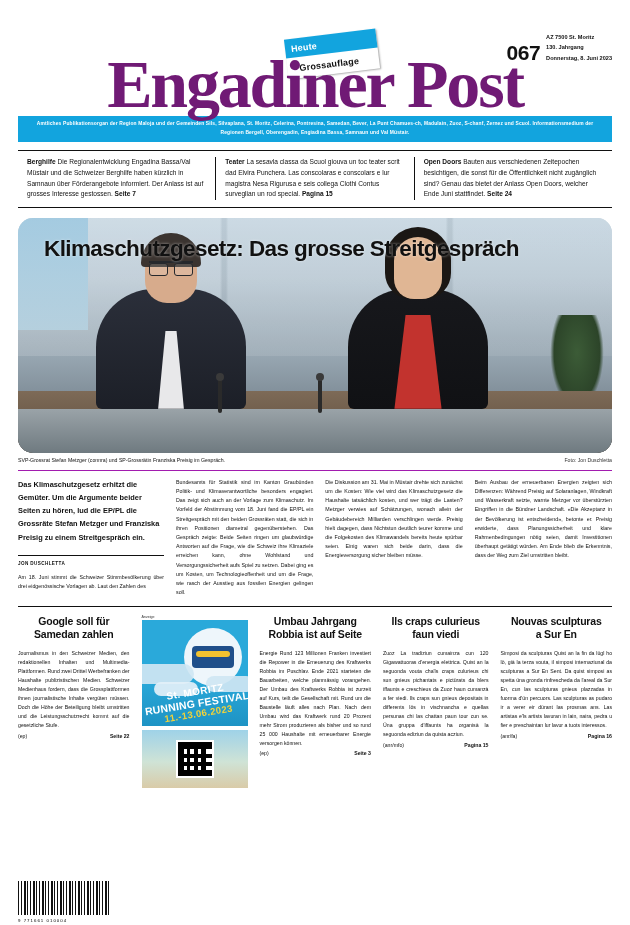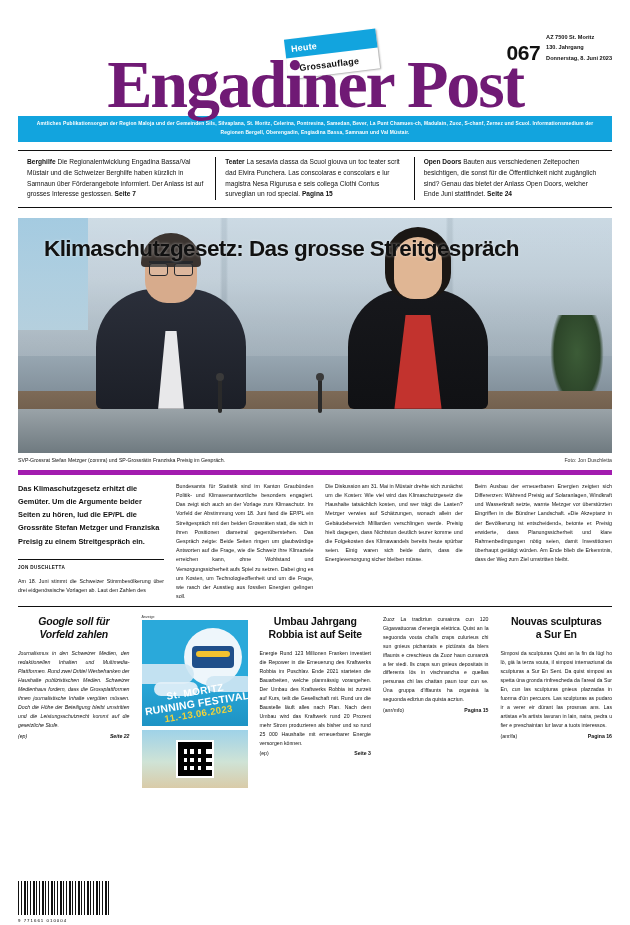--- a/index.html
+++ b/index.html
@@ -104,20 +104,21 @@
   .teaser + .teaser { border-left: 1px solid #111; }
   .teaser b { font-weight: bold; }
 
   
   .hero {
     margin: 10px 18px 0 18px;
     height: 235px;
     position: relative;
     overflow: hidden;
     background: linear-gradient(180deg,#c9d6de 0%, #b9c6cf 38%, #8d9aa2 100%);
+    border-radius: 15px;
   }
   .hero-bg {
     position:absolute; inset:0;
     background:
       linear-gradient(180deg, rgba(198,214,225,1) 0px, rgba(186,201,212,1) 60px, rgba(150,165,176,1) 140px, rgba(96,108,118,1) 235px);
   }
   .hero-wallpanel{
     position:absolute; left:0; top:0; width:100%; height:138px;
     background:
       linear-gradient(90deg, rgba(255,255,255,0.14) 0 34%, rgba(0,0,0,0.05) 34.4% 35%, rgba(255,255,255,0.10) 35.4% 72%, rgba(0,0,0,0.06) 72.4% 73%, rgba(255,255,255,0.08) 73.4% 100%);
@@ -212,21 +213,21 @@
     display:flex; justify-content:space-between;
     margin: 4px 18px 0 18px;
     font-size: 5.2px; color:#111;
   }
   .caption-row .credit { color:#333; }
 
   
   .article {
     display: flex;
     margin: 7px 18px 0 18px;
-    border-top: 5px solid #a21caf;
+    border-top: 1px solid #a21caf;
     padding-top: 7px;
     height: 128px;
     overflow:hidden;
   }
   .col { padding: 0 6px; }
   .col:first-child{padding-left:0;}
   .col:last-child{padding-right:0;}
   .lead {
     width: 152px;
     font-weight: bold;
@@ -434,24 +435,24 @@
       <div class="byline">JON DUSCHLETTA</div>
       <div class="leadbody">Am 18. Juni stimmt die Schweizer Stimmbevölkerung über drei eidgenössische Vorlagen ab. Laut den Zahlen des</div>
     </div>
     <div class="col bodycol">Bundesamts für Statistik sind im Kanton Graubünden Politik- und Klimaverantwortliche besonders engagiert. Das zeigt sich auch an der Vorlage zum Klimaschutz. Im Vorfeld der Abstimmung vom 18. Juni fand die EP/PL ein Streitgespräch mit den beiden Grossräten statt, die sich in ihren Positionen diametral gegenüberstehen. Das Gespräch zeigte: Beide Seiten ringen um glaubwürdige Antworten auf die Frage, wie die Schweiz ihre Klimaziele erreichen kann, ohne Wohlstand und Versorgungssicherheit aufs Spiel zu setzen. Dabei ging es um Kosten, um Technologieoffenheit und um die Frage, wie rasch der Ausstieg aus fossilen Energien gelingen soll.</div>
     <div class="col bodycol">Die Diskussion am 31. Mai in Müstair drehte sich zunächst um die Kosten: Wie viel wird das Klimaschutzgesetz die Haushalte tatsächlich kosten, und wer trägt die Lasten? Metzger verwies auf Schätzungen, wonach allein der Gebäudebereich Milliarden verschlingen werde. Preisig hielt dagegen, dass Nichtstun deutlich teurer komme und die Folgekosten des Klimawandels bereits heute spürbar seien. Einig waren sich beide darin, dass die Energieversorgung sicher bleiben müsse.</div>
     <div class="col bodycol">Beim Ausbau der erneuerbaren Energien zeigten sich Differenzen: Während Preisig auf Solaranlagen, Windkraft und Wasserkraft setzte, warnte Metzger vor überstürzten Eingriffen in die Bündner Landschaft. «Die Akzeptanz in der Bevölkerung ist entscheidend», betonte er. Preisig erwiderte, dass Planungssicherheit und klare Rahmenbedingungen nötig seien, damit Investitionen überhaupt getätigt würden. Am Ende blieb die Erkenntnis, dass der Weg zum Ziel umstritten bleibt.</div>
   </div>
 
   <div class="bottom">
 
-    <div class="bcol" style="width:118px;font-style:italic;">
+    <div class="bcol" style="width:118px;">
       <div class="bhead">
         <div>Google soll für</div>
-        <div>Vorfeld zahlen</div>
+        <div>Samedan zahlen</div>
       </div>
       <div class="btext">Journalismus in den Schweizer Medien, den redaktionellen Inhalten und Multimedia-Plattformen. Rund zwei Drittel Werbefranken der Haushalte publizistischen Medien. Schweizer Medienhaus fordern, dass die Grossplattformen ihnen journalistische Inhalte vergüten müssen. Doch die Höhe der Beteiligung bleibt umstritten und die Leistungsschutzrecht kommt auf die gesetzliche Stufe.</div>
       <div class="bfoot">
         <span class="src">(ep)</span>
         <span>Seite 22</span>
       </div>
     </div>
 
     <div class="adcol">
       <div class="ad-label">Anzeige</div>
@@ -480,20 +481,24 @@
         <div>Robbia ist auf Seite</div>
       </div>
       <div class="btext">Energie Rund 123 Millionen Franken investiert die Repower in die Erneuerung des Kraftwerks Robbia im Puschlav. Ende 2021 starteten die Bauarbeiten, welche planmässig vorangehen. Der Umbau des Kraftwerks Robbia ist zurzeit auf Kurs, teilt die Gesellschaft mit. Rund um die Baustelle läuft alles nach Plan. Nach dem Umbau wird das Kraftwerk rund 20 Prozent mehr Strom produzieren als bisher und so rund 25 000 Haushalte mit erneuerbarer Energie versorgen können.</div>
       <div class="bfoot">
         <span class="src">(ep)</span>
         <span>Seite 3</span>
       </div>
     </div>
 
     <div class="bcol" style="width:118px;">
+      <div class="bhead">
+        <div>Ils craps culurieus</div>
+        <div>faun viedi</div>
+      </div>
       <div class="btext">Zuoz La tradiziun cumainza cun 120 Gigawattuoras d'energia elettrica. Quist an la seguonda vouta cha'ls craps culurieus chi sun gnieus pichantats e pictürats da blers iffaunts e creschieus da Zuoz haun cumanzà a fer viedi. Ils craps sun gnieus depositats in differents lös in vischnancha e quellas persunas chi las chattan paun tour cun se. Üna gruppa d'iffaunts ha organisà la seguonda ediziun da quista acziun.</div>
       <div class="bfoot">
         <span class="src">(anr/mfo)</span>
         <span>Pagina 15</span>
       </div>
     </div>
 
     <div class="bcol" style="width:118px;">
       <div class="bhead">
         <div>Nouvas sculpturas</div>

